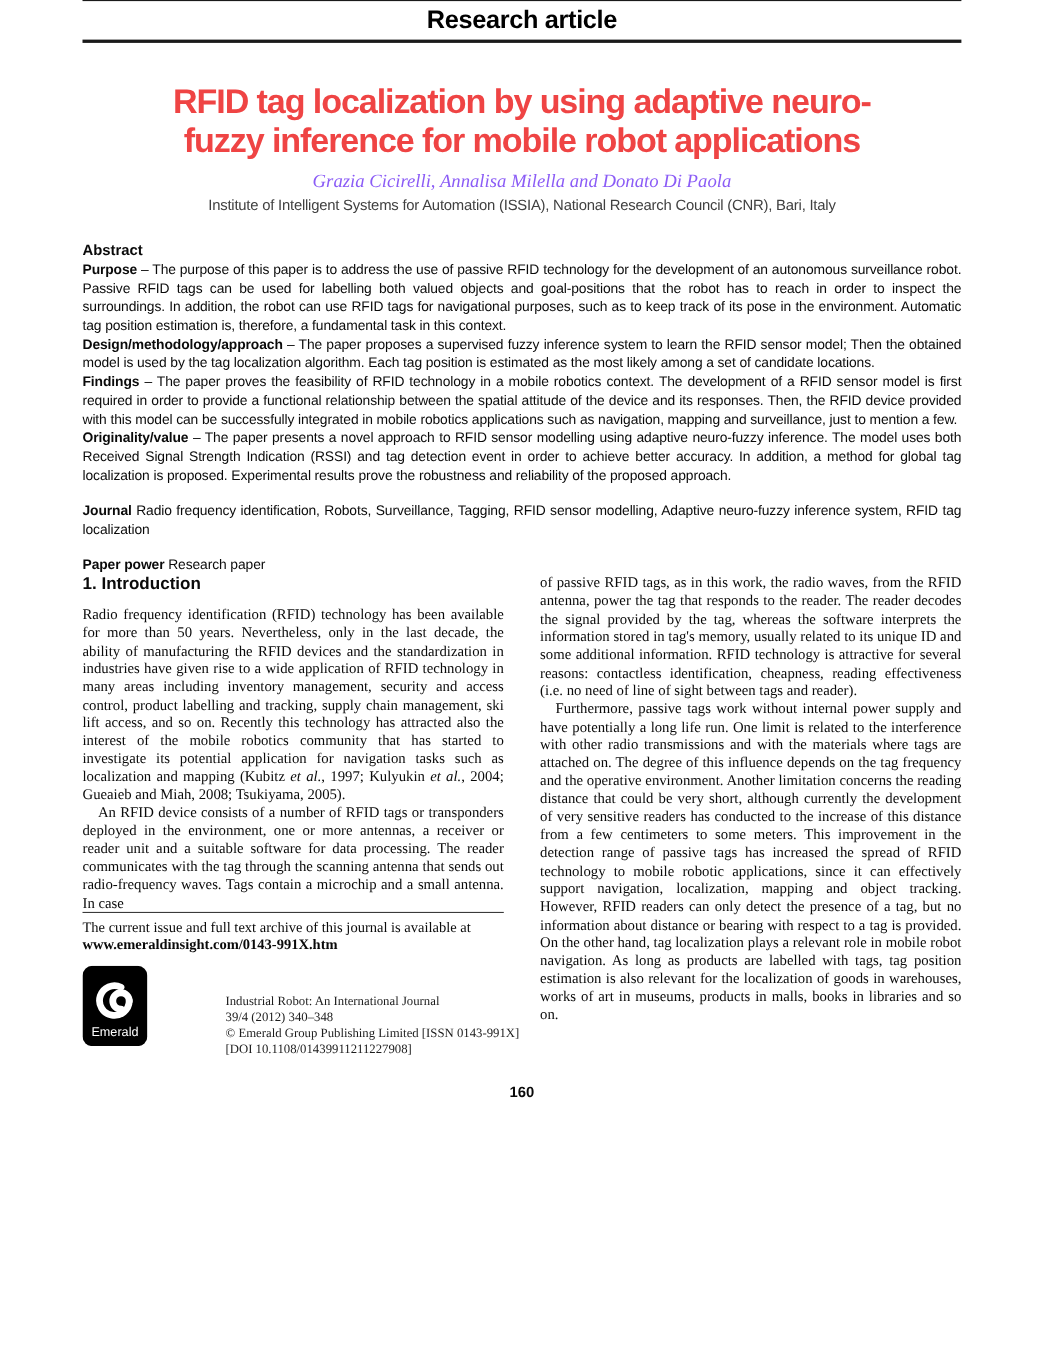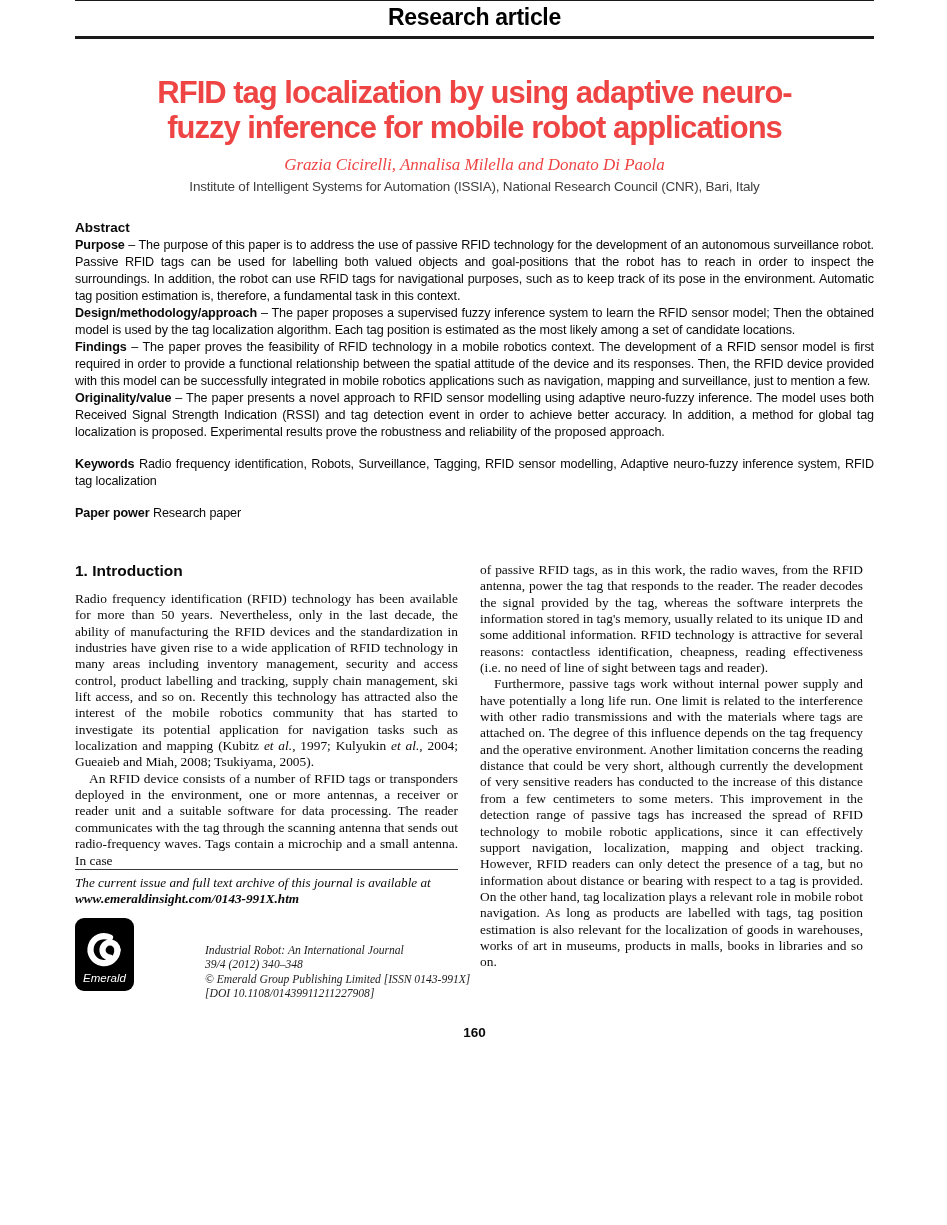--- a/index.html
+++ b/index.html
@@ -42,21 +42,21 @@
     font-size: 31px;
     line-height: 35px;
     letter-spacing: -1px;
     color: #ef4444;
   }
   .authors {
     margin-top: 10px;
     font-family: "Liberation Serif", serif;
     font-style: italic;
     font-size: 17px;
-    color: #ef4444;
+    color: #8b5cf6;
   }
   .affiliation {
     margin-top: 4px;
     font-family: "Liberation Sans", sans-serif;
     font-size: 13.5px;
     letter-spacing: -0.2px;
     color: #404040;
   }
 
   
@@ -72,22 +72,21 @@
     text-align: justify;
     letter-spacing: -0.1px;
   }
   .abstract p b { font-weight: bold; }
   .kw-block { margin-top: 15px; }
   .pt-block { margin-top: 15px; }
 
   
   .columns {
     display: flex;
-    gap: 22px;
-    margin-top: 40px;
+    gap: 33px;
   }
   .col { width: 383px; }
   .col-left { display: flex; flex-direction: column; }
   .section-heading {
     font-family: "Liberation Sans", sans-serif;
     font-weight: bold;
     font-size: 15.5px;
     margin-bottom: 11px;
   }
   .body-text p {
@@ -99,21 +98,20 @@
   .body-text p.indent { text-indent: 14px; }
   .body-text em { font-style: italic; }
 
   
   .footnote {
     margin-top: auto;
     border-top: 1px solid #3a3a3a;
     padding-top: 5px;
     font-size: 13.2px;
     line-height: 16.5px;
-    font-style: italic;
   }
   .footnote .url { font-weight: bold; cursor: pointer; }
   .journal-row {
     display: flex;
     margin-top: 10px;
     align-items: flex-start;
   }
   .logo {
     width: 59px;
     height: 73px;
@@ -155,21 +153,21 @@
     <div class="affiliation">Institute of Intelligent Systems for Automation (ISSIA), National Research Council (CNR), Bari, Italy</div>
   </div>
 
   <div class="abstract">
     <h3>Abstract</h3>
     <p><b>Purpose</b> <span>– The purpose of this paper is to address the use of passive RFID technology for the development of an autonomous surveillance robot. Passive RFID tags can be used for labelling both valued objects and goal-positions that the robot has to reach in order to inspect the surroundings. In addition, the robot can use RFID tags for navigational purposes, such as to keep track of its pose in the environment. Automatic tag position estimation is, therefore, a fundamental task in this context.</span></p>
     <p><b>Design/methodology/approach</b> <span>– The paper proposes a supervised fuzzy inference system to learn the RFID sensor model; Then the obtained model is used by the tag localization algorithm. Each tag position is estimated as the most likely among a set of candidate locations.</span></p>
     <p><b>Findings</b> <span>– The paper proves the feasibility of RFID technology in a mobile robotics context. The development of a RFID sensor model is first required in order to provide a functional relationship between the spatial attitude of the device and its responses. Then, the RFID device provided with this model can be successfully integrated in mobile robotics applications such as navigation, mapping and surveillance, just to mention a few.</span></p>
     <p><b>Originality/value</b> <span>– The paper presents a novel approach to RFID sensor modelling using adaptive neuro-fuzzy inference. The model uses both Received Signal Strength Indication (RSSI) and tag detection event in order to achieve better accuracy. In addition, a method for global tag localization is proposed. Experimental results prove the robustness and reliability of the proposed approach.</span></p>
 
-    <p class="kw-block"><b>Keywords</b> <span>Radio frequency identification, Robots, Surveillance, Tagging, RFID sensor modelling, Adaptive neuro-fuzzy inference system, RFID tag localization</span></p>
+    <p class="kw-block"><b>Journal</b> <span>Radio frequency identification, Robots, Surveillance, Tagging, RFID sensor modelling, Adaptive neuro-fuzzy inference system, RFID tag localization</span></p>
 
     <p class="pt-block"><b>Paper power</b> <span>Research paper</span></p>
   </div>
 
   <div class="columns">
 
     <div class="col col-left">
       <h3 class="section-heading">1. Introduction</h3>
       <div class="body-text">
         <p><span>Radio frequency identification (RFID) technology has been available for more than 50 years. Nevertheless, only in the last decade, the ability of manufacturing the RFID devices and the standardization in industries have given rise to a wide application of RFID technology in many areas including inventory management, security and access control, product labelling and tracking, supply chain management, ski lift access, and so on. Recently this technology has attracted also the interest of the mobile robotics community that has started to investigate its potential application for navigation tasks such as localization and mapping (Kubitz </span><em>et al.</em><span>, 1997; Kulyukin </span><em>et al.</em><span>, 2004; Gueaieb and Miah, 2008; Tsukiyama, 2005).</span></p>

